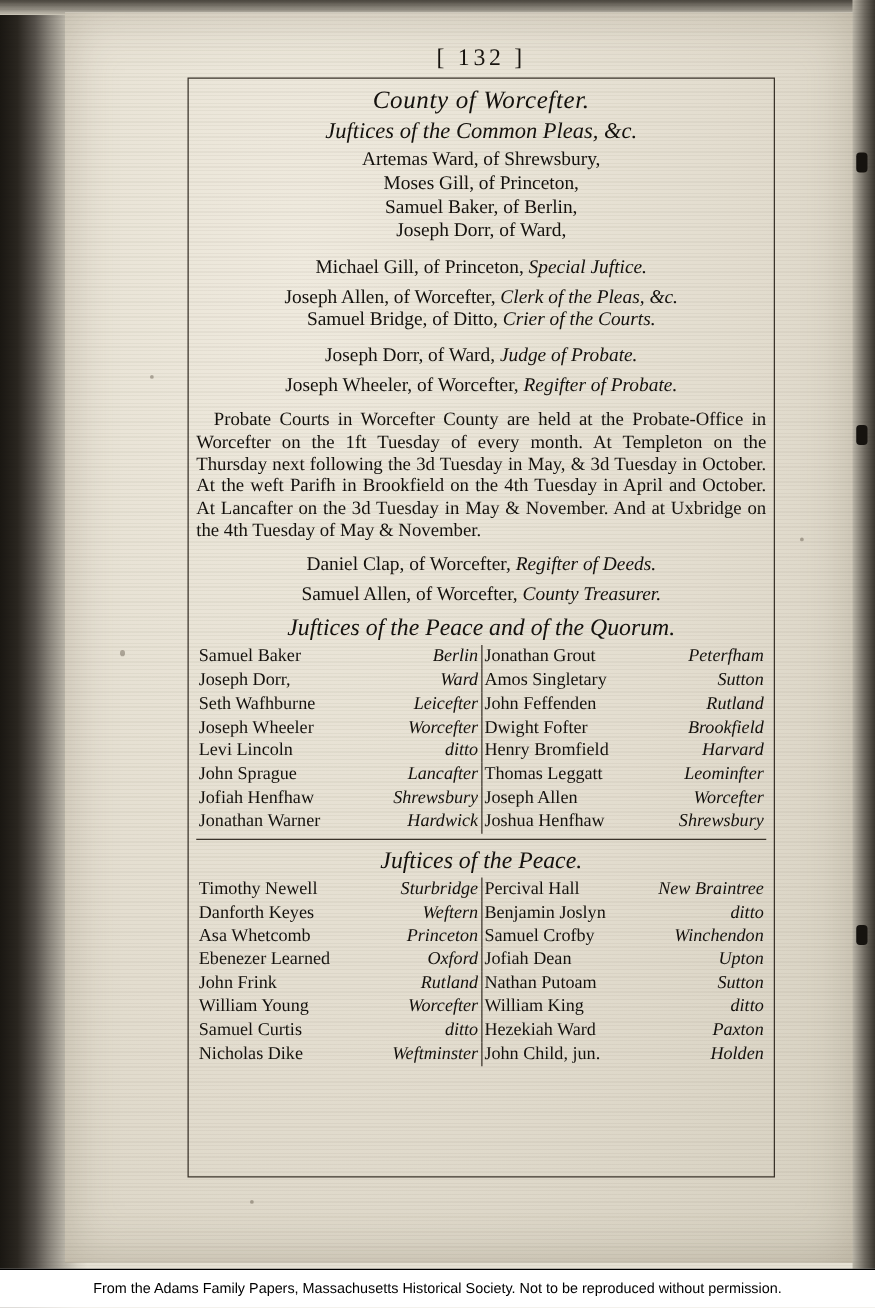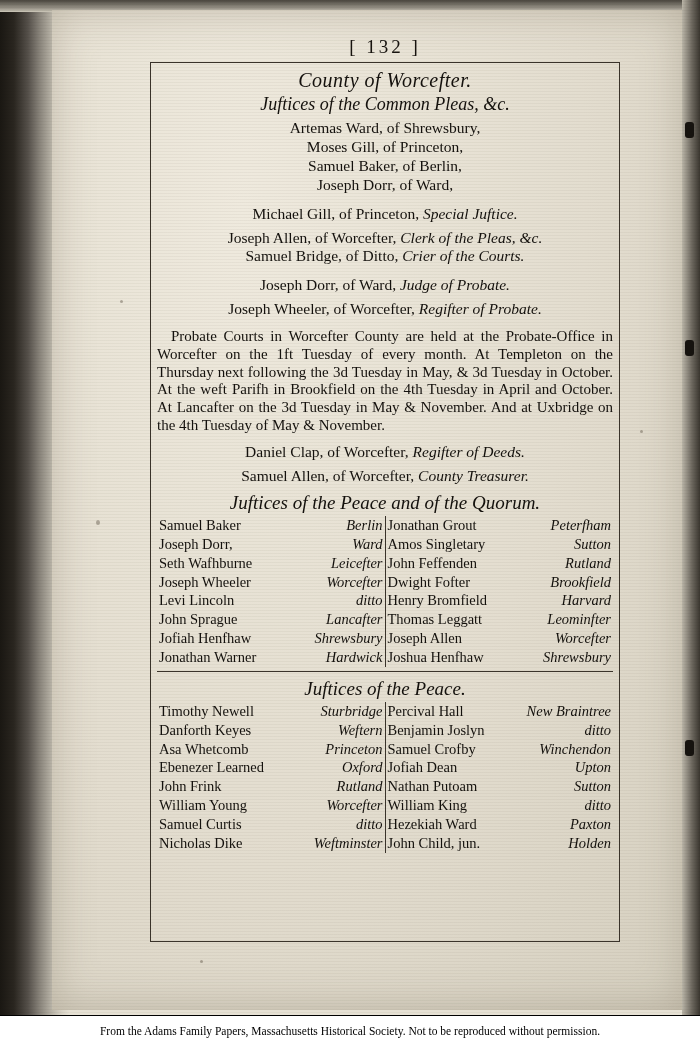--- a/index.html
+++ b/index.html
@@ -132,21 +132,21 @@
   .footerbar {
     position: absolute;
     left: 0;
     bottom: 0;
     width: 700px;
     height: 30px;
     background: #ffffff;
     border-top: 1px solid #000;
     color: #000;
     font-size: 11.5px;
-    font-family: Liberation Serif, serif;
+    font-family: Liberation Sans, sans-serif;
     display: flex;
     align-items: center;
     justify-content: center;
   }
   .hole {
     position: absolute;
     width: 9px;
     height: 16px;
     background: #16130f;
     border-radius: 3px;

